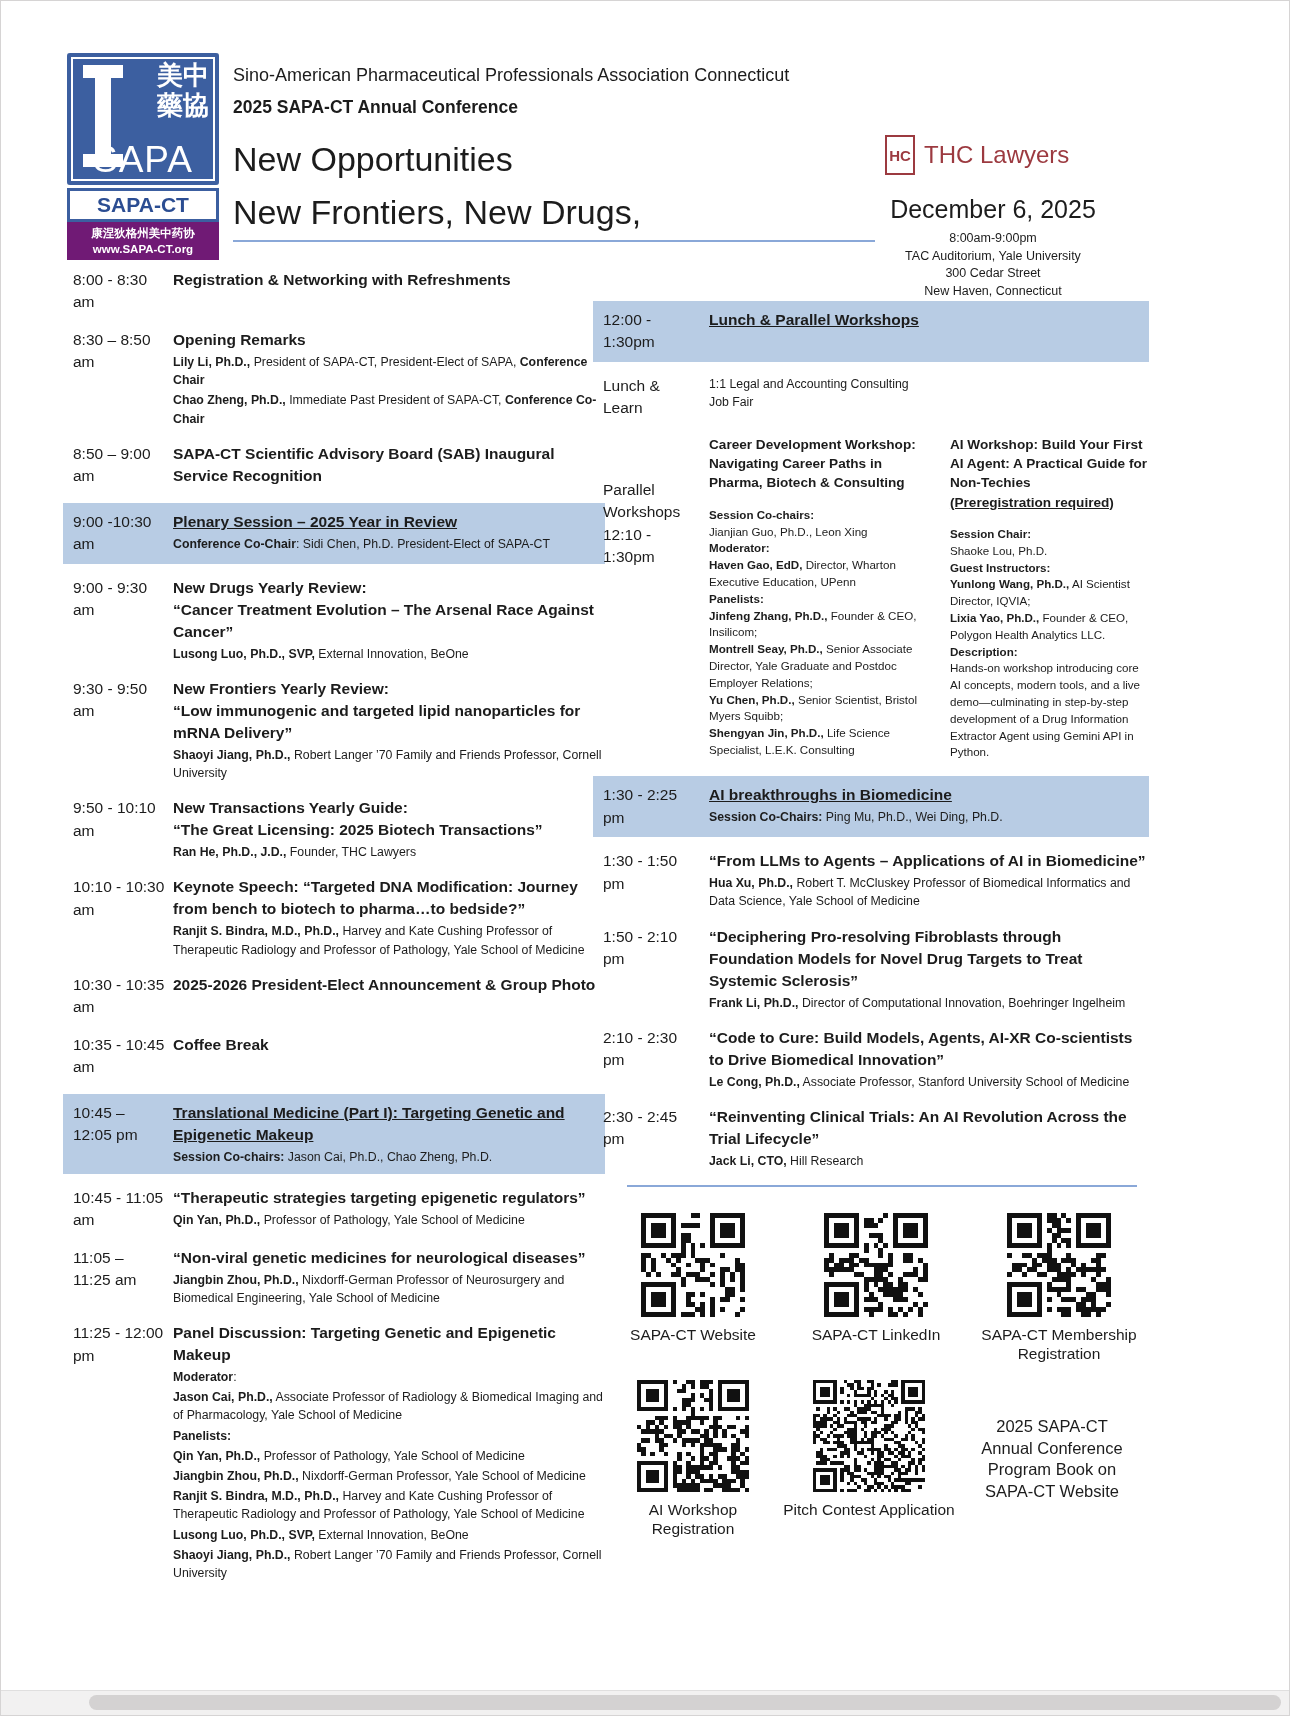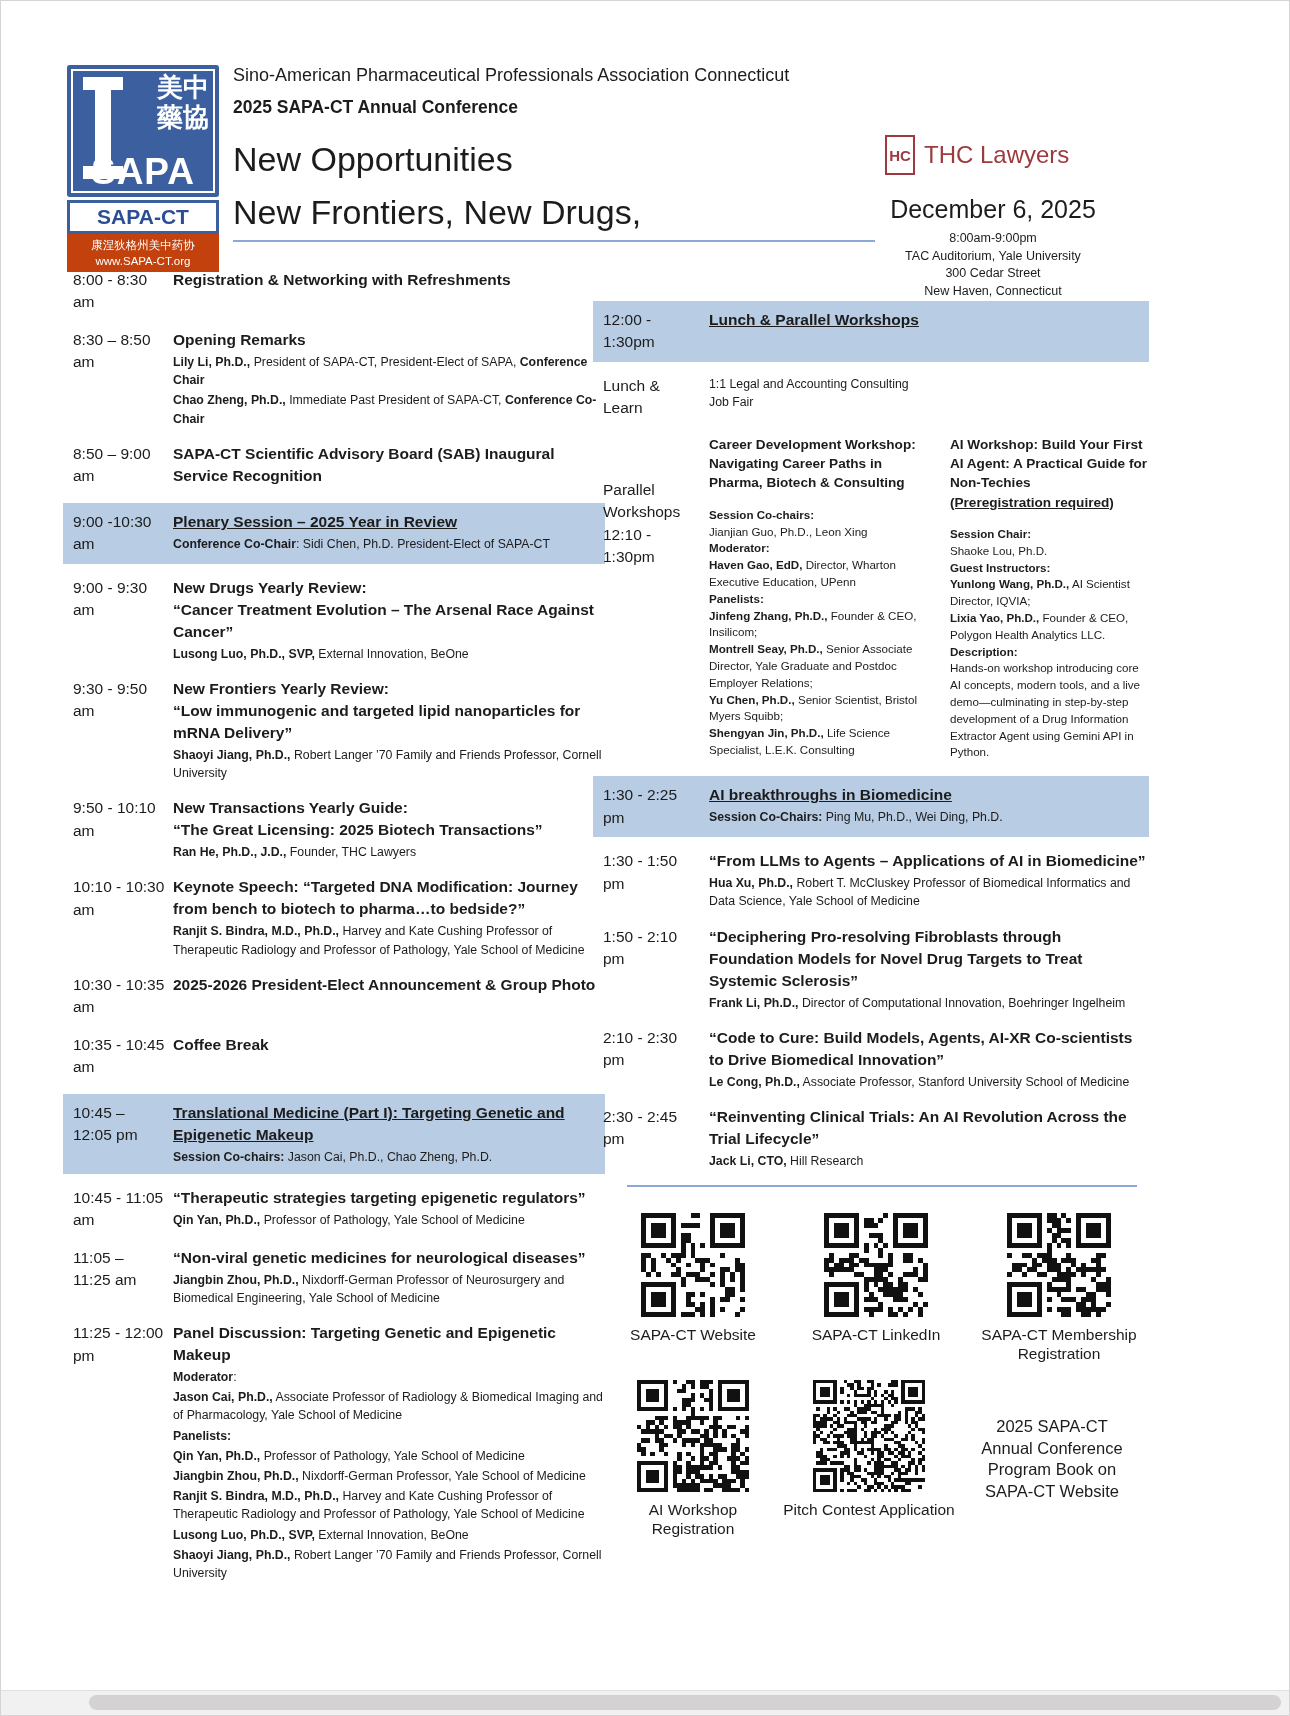--- a/index.html
+++ b/index.html
@@ -1,36 +1,36 @@
 <!DOCTYPE html>
 <html><head>
 <meta charset="utf-8">
 <style>
   html,body{margin:0;padding:0;background:#eceaea;}
   .page{position:relative;width:1290px;height:1716px;background:#fff;margin:0 auto;
         border:1px solid #d6d4d4;box-sizing:border-box;overflow:hidden;
         font-family:"Liberation Sans",sans-serif;color:#1c1c1c;}
   .b{font-weight:bold;}
   
-  .logo{position:absolute;left:66px;top:64px;width:152px;}
+  .logo{position:absolute;left:66px;top:52px;width:152px;}
   .logo-box{position:relative;height:132px;background:#3c5fa0;border-radius:3px;
             box-shadow:inset 0 0 0 4px #3c5fa0, inset 0 0 0 6px #ffffff;}
   .pillar{position:absolute;left:16px;top:12px;width:40px;height:102px;}
   .pillar div{position:absolute;background:#fff;}
   .p-top{left:0;top:0;width:40px;height:13px;}
   .p-mid{left:12px;top:0;width:16px;height:102px;}
   .p-bot{left:0;top:89px;width:40px;height:13px;}
   .logo-cnchars{position:absolute;right:10px;top:8px;color:#fff;font-size:26px;line-height:1.15;
                 text-align:center;font-weight:bold;}
   .logo-acronym{position:absolute;left:0;right:0;bottom:4px;text-align:center;color:#fff;
-                font-size:37px;font-weight:bold;letter-spacing:1px;}
+                font-size:37px;font-weight:normal;letter-spacing:1px;}
   .logo-sub{border:3px solid #3c5fa0;color:#2b4d92;font-weight:bold;text-align:center;
             font-size:21px;padding:2px 0;margin-top:3px;}
-  .logo-cnline{background:#c2410c;color:#fff;text-align:center;font-size:11.5px;
-               line-height:1.4;padding:3px 0;}
+  .logo-cnline{background:#701a75;color:#fff;text-align:center;font-size:11.5px;
+               line-height:1.4;padding:3px 0;font-weight:bold;}
   .org-name{position:absolute;left:232px;top:64px;font-size:18px;}
   .conf-name{position:absolute;left:232px;top:96px;font-size:17.5px;font-weight:bold;}
   .main-title{position:absolute;left:232px;top:132px;font-size:34px;line-height:1.55;}
   .title-rule{position:absolute;left:232px;top:239px;width:642px;height:2px;background:#8aa8d8;}
   .sponsor{position:absolute;left:884px;top:134px;display:flex;align-items:center;gap:9px;
            color:#9c3a40;font-size:24px;}
   .sponsor-icon{width:30px;height:40px;border:2px solid #9c3a40;display:flex;align-items:center;
                 justify-content:center;font-size:15px;font-weight:bold;letter-spacing:0;box-sizing:border-box;}
   .event-meta{position:absolute;left:852px;top:194px;width:280px;text-align:center;}
   .event-date{font-size:25px;font-weight:normal;margin-bottom:6px;}

